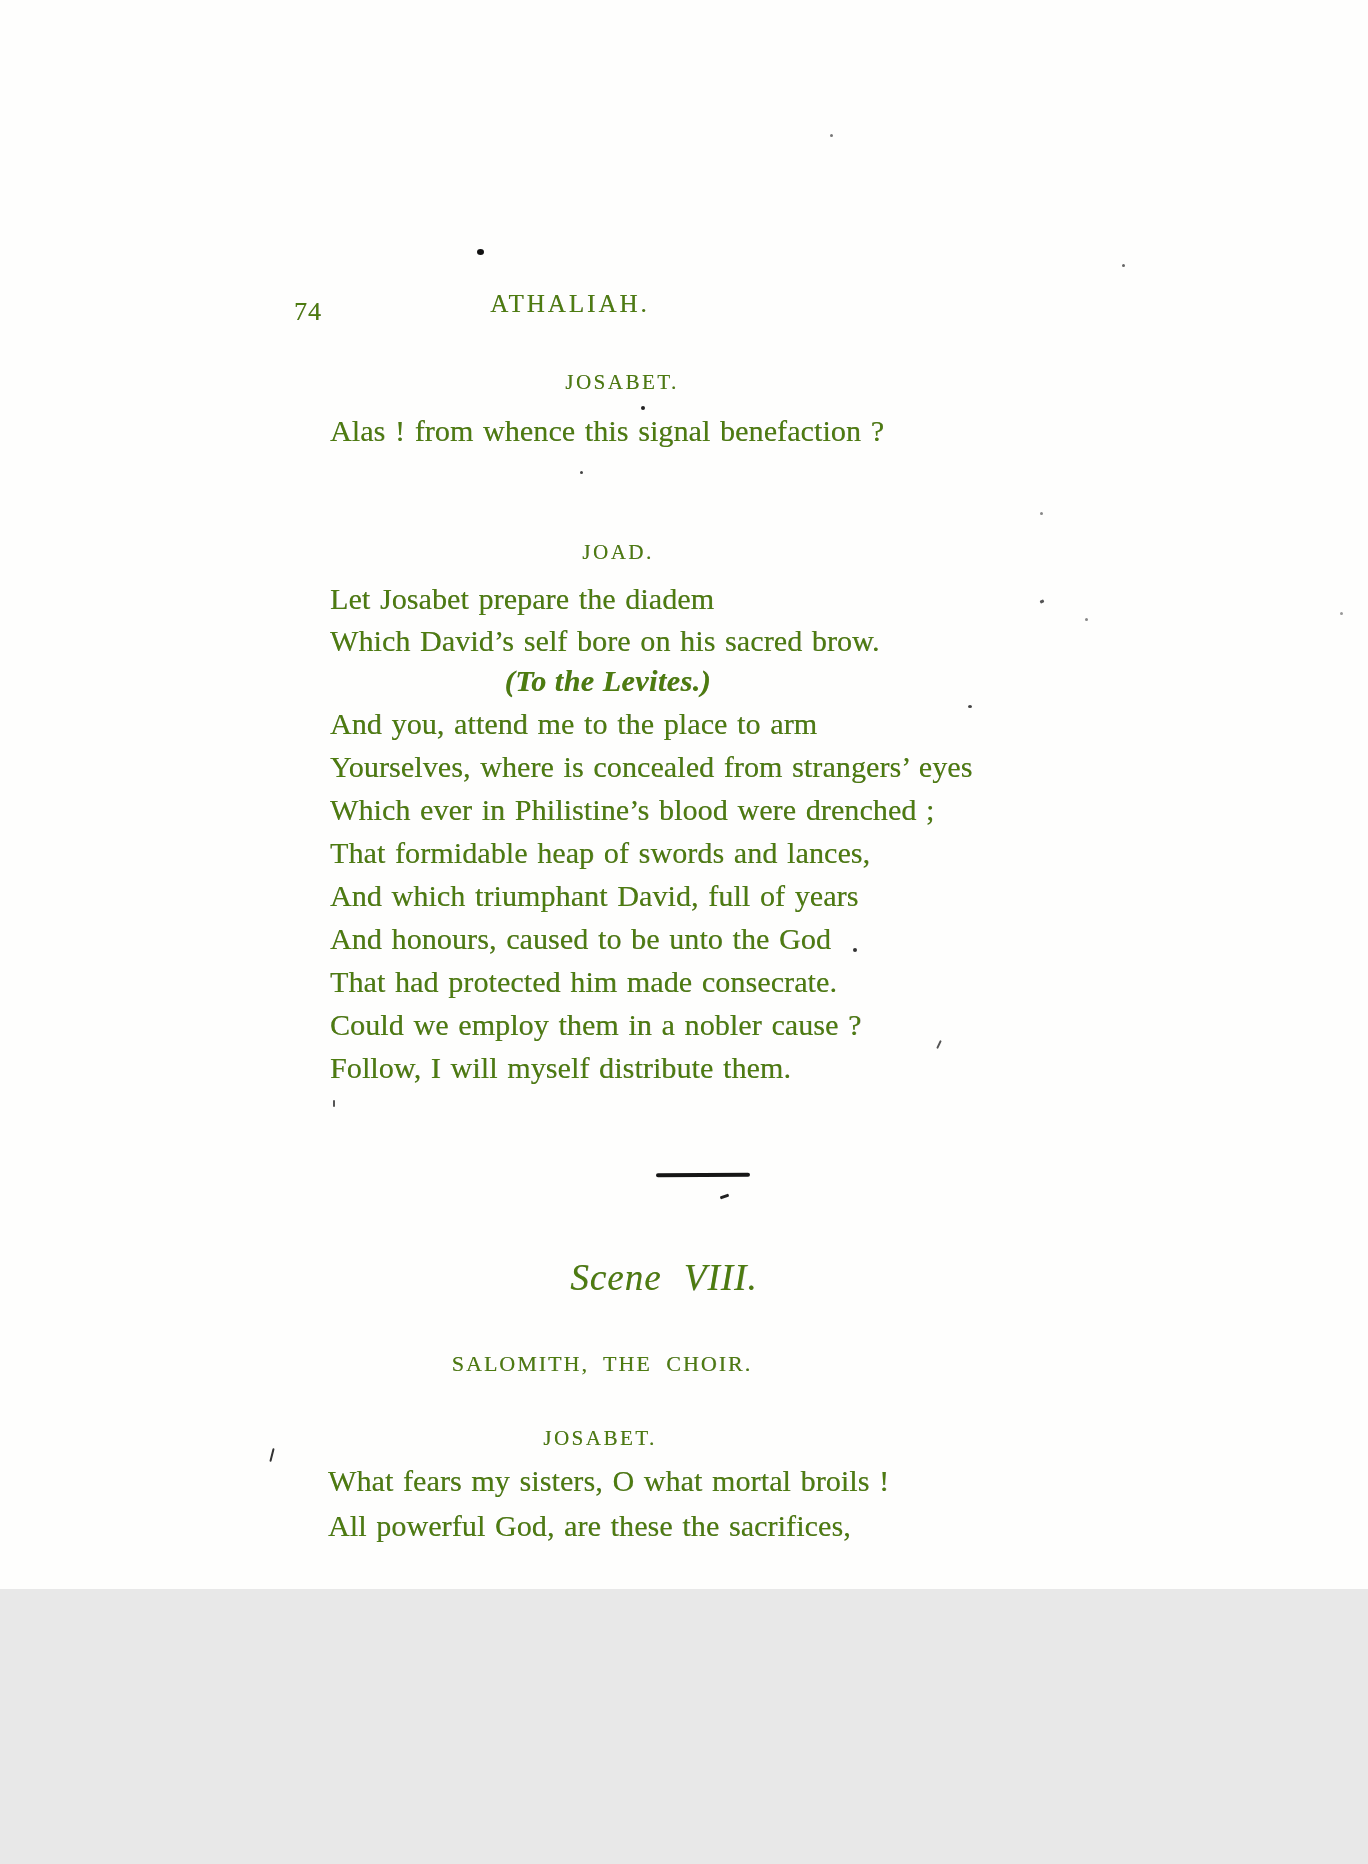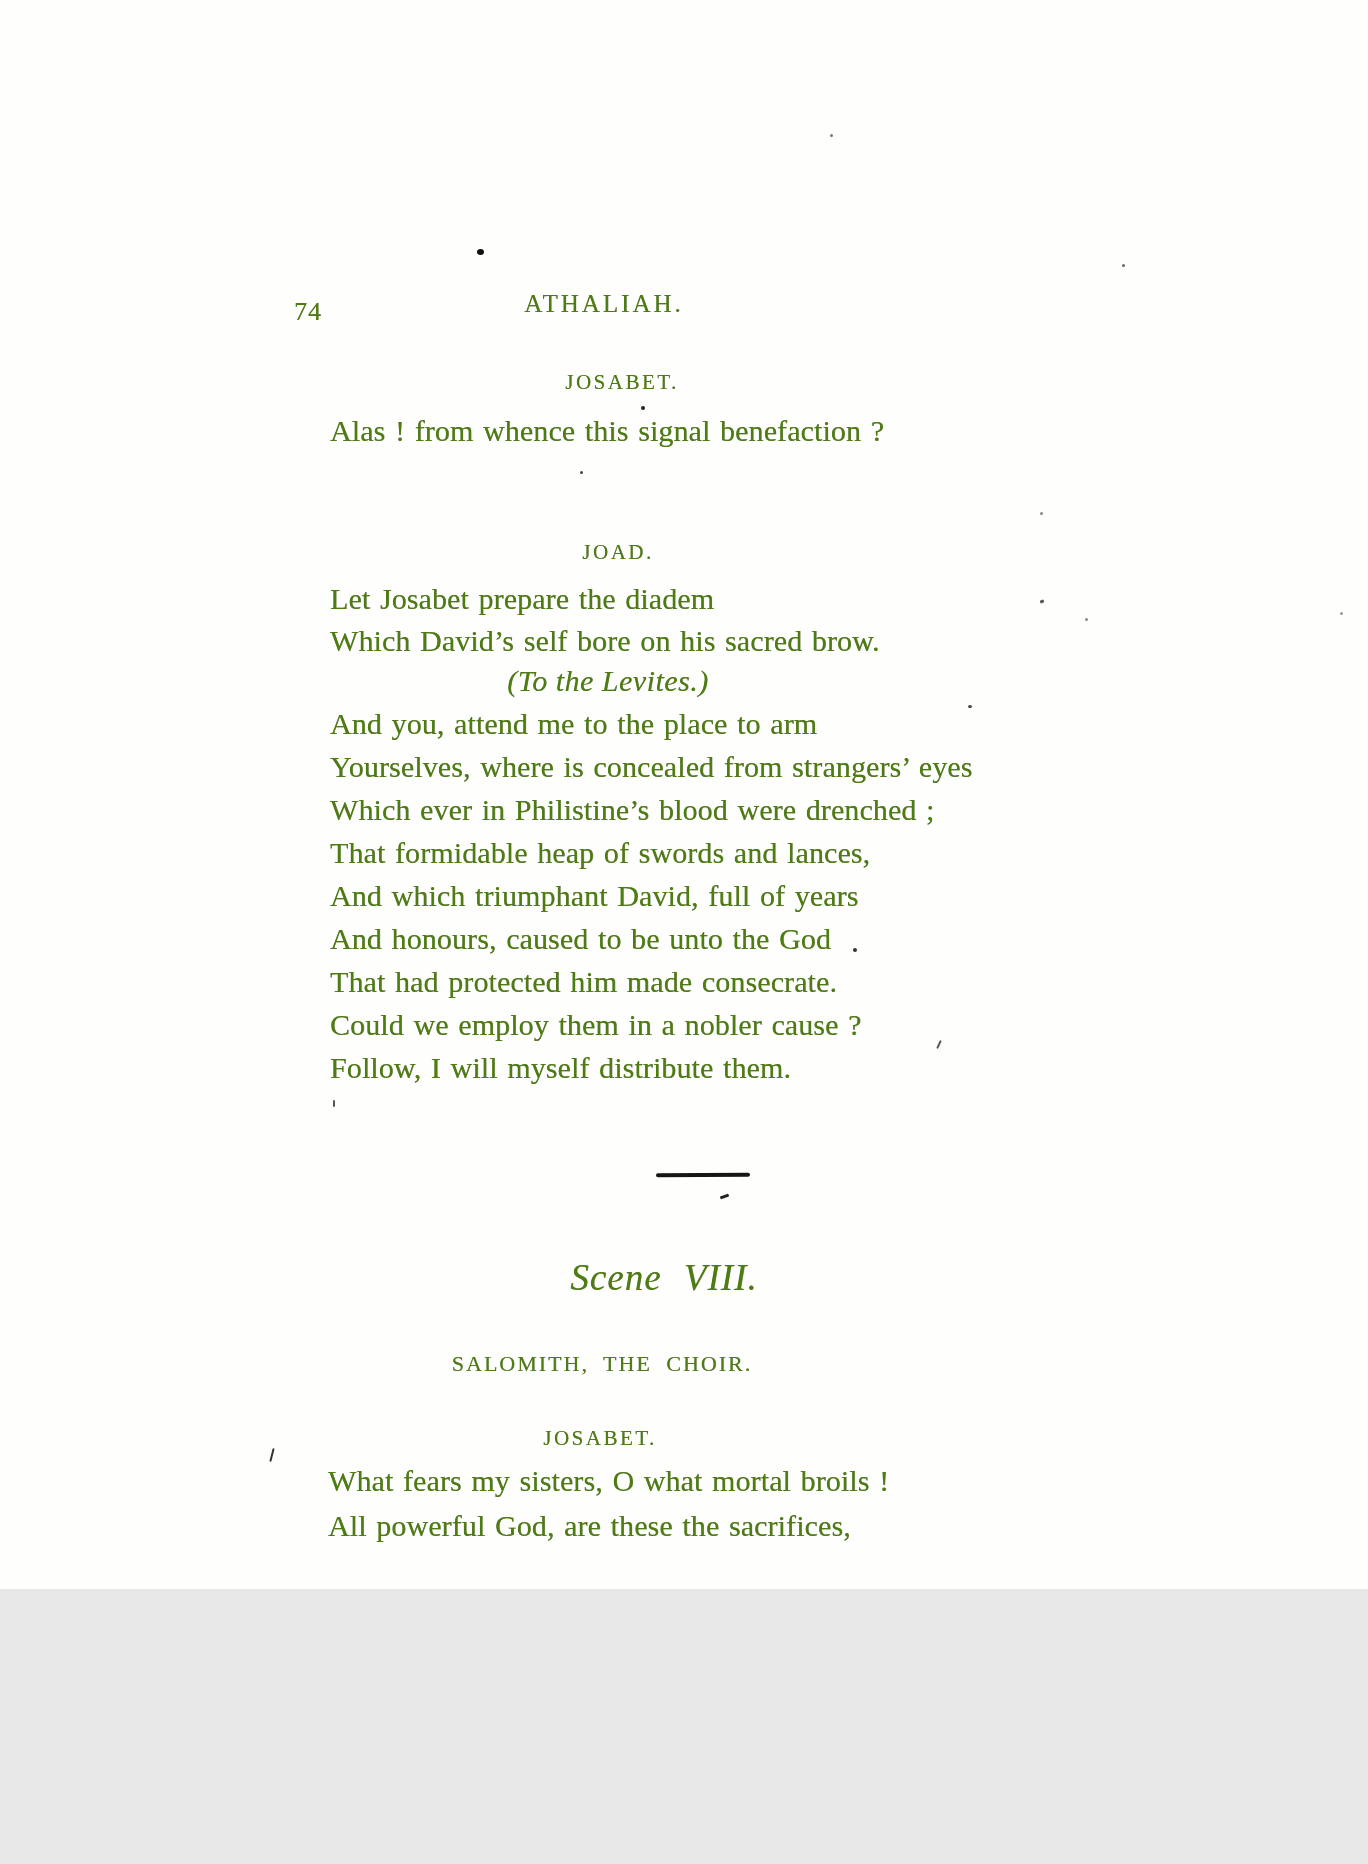--- a/index.html
+++ b/index.html
@@ -12,42 +12,42 @@
     color:#4d7c0f;
     overflow:hidden;
   }
   .abs { position:absolute; white-space:nowrap; }
   .centered { transform:translateX(-50%); }
   .pagenum { font-size:26px; letter-spacing:1px; }
   .running-head { font-size:25px; letter-spacing:3px; font-weight:normal; }
   .speaker { font-size:21px; letter-spacing:2.5px; }
   .char-heading { font-size:22px; letter-spacing:2px; word-spacing:7px; }
   .scene-heading { font-size:37px; font-style:italic; word-spacing:12px; letter-spacing:1px; }
-  .stage-dir { font-size:30px; font-style:italic; letter-spacing:0.5px; }
+  .stage-dir { font-size:30px; font-style:italic; letter-spacing:0.5px;font-weight:bold; }
   .verse { font-size:30px; line-height:42px; letter-spacing:0.1px; word-spacing:2px; }
   .lh43 { line-height:43px; }
   .lh45 { line-height:45px; }
   .vline { white-space:nowrap; }
   .ink { text-shadow:0.3px 0.3px 0 rgba(20,20,20,0.45); }
   .divider {
     position:absolute;
     background:#161616;
     border-radius:2px;
     transform:rotate(-0.4deg);
   }
   .speck { position:absolute; background:#333; border-radius:50%; display:block; }
   .tick { border-radius:1px; }
 </style>
 </head>
 <body>
 
 <div class="page">
 
   <div class="abs pagenum ink" style="left:294px; top:297px;">74</div>
-  <div class="abs centered running-head ink" style="left:604px; top:290px;">ATHALIAH.</div>
+  <div class="abs centered running-head ink" style="left:570px; top:290px;">ATHALIAH.</div>
 
   <div class="abs centered speaker ink" style="left:622px; top:370px;">JOSABET.</div>
   <div class="abs verse ink" style="left:330px; top:410px;">
     <div class="vline">Alas ! from whence this signal benefaction ?</div>
   </div>
 
   <div class="abs centered speaker ink" style="left:618px; top:540px;">JOAD.</div>
   <div class="abs verse ink" style="left:330px; top:578px;">
     <div class="vline">Let Josabet prepare the diadem</div>
     <div class="vline">Which David’s self bore on his sacred brow.</div>

